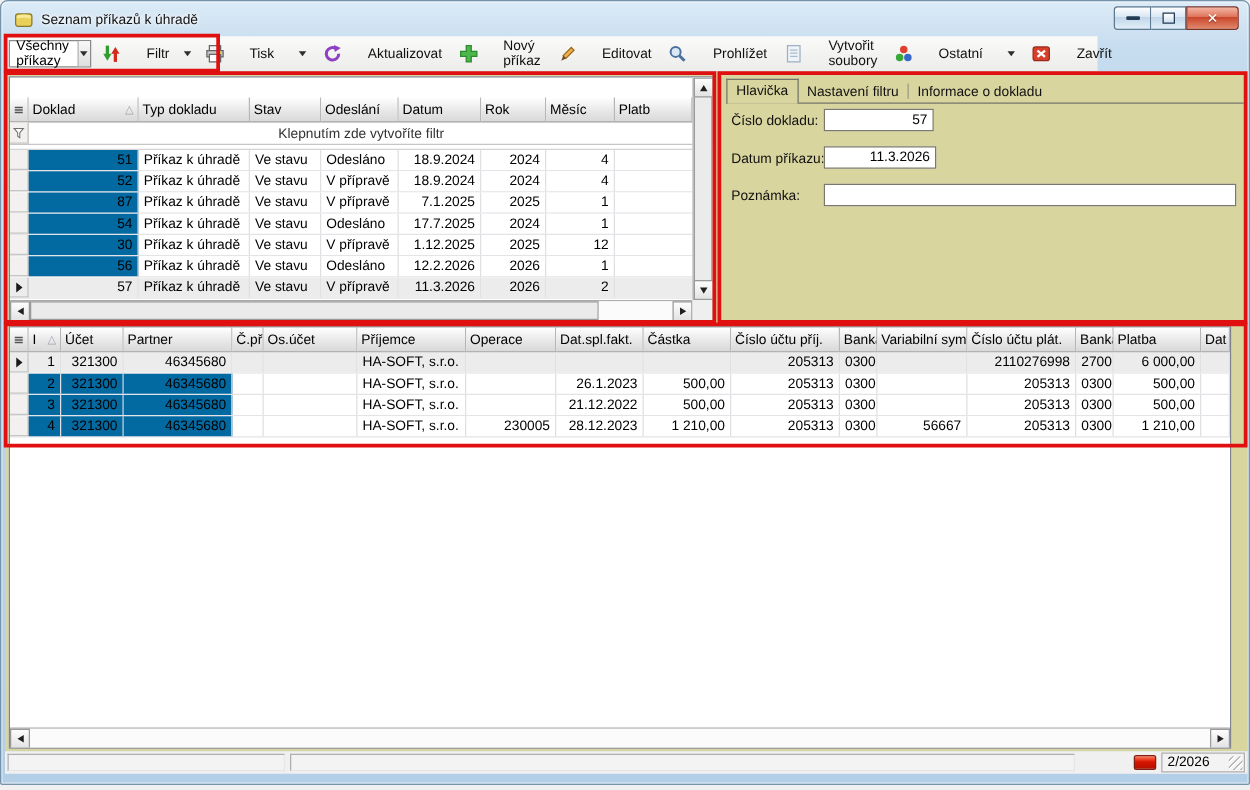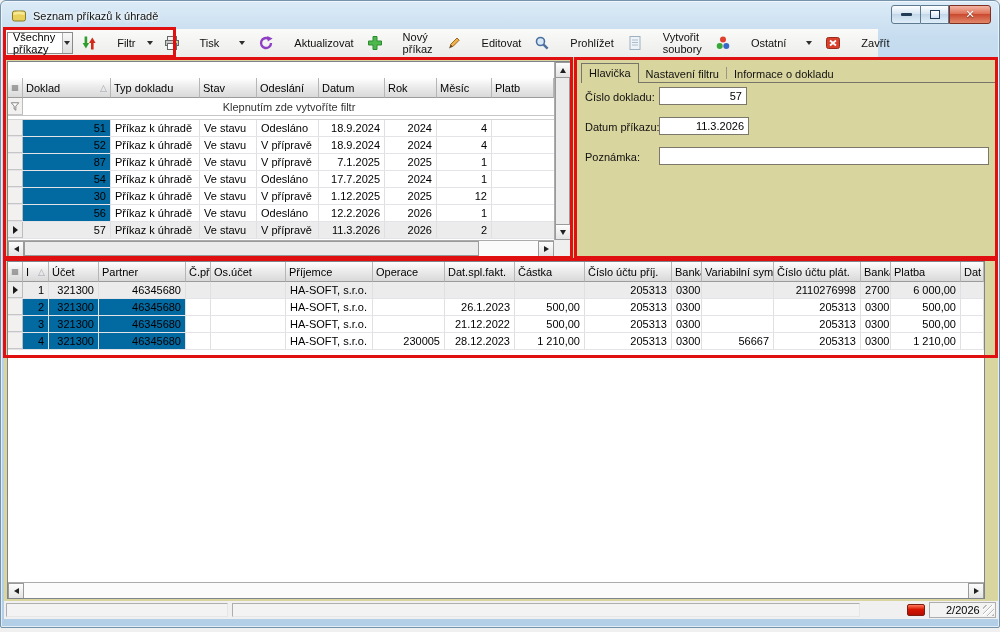--- a/index.html
+++ b/index.html
@@ -84,21 +84,21 @@
   .flabel { position: absolute; font-size: 11px; color: #111; }
   .finput { position: absolute; height: 18px; background: #fff; border: 1px solid #7b786b; font-size: 11px; line-height: 16px; padding: 0 4px; }
   .finput.num { text-align: right; }
 
   
   .statusbar { position: absolute; left: 3px; top: 600px; width: 994px; height: 18px; background: #f0f0f0; }
   .sp { position: absolute; top: 2px; height: 14px; background: #f3f3f3; border: 1px solid #aeaeae; border-bottom-color: #e6e6e6; border-right-color: #e6e6e6; }
   .redled { position: absolute; left: 903px; top: 3px; width: 18px; height: 12px; border: 1px solid #7e1d12;
             background: linear-gradient(#ff7a5e, #d71500 45%, #b50e00); border-radius: 2px; }
   .pagepanel { position: absolute; left: 925px; top: 1px; width: 67px; height: 16px; background: #f3f3f3; border: 1px solid #aeaeae;
-               font-size: 11px; line-height: 14px; padding-left: 16px; }
+               font-size: 11px; line-height: 14px; padding-left: 4px; }
   .grip { position: absolute; right: 1px; bottom: 1px; width: 11px; height: 11px;
           background: repeating-linear-gradient(135deg, transparent 0 2px, #b9b9b9 2px 3px, #fdfdfd 3px 4px); }
 
   .anno { position: absolute; border: 3px solid #e01010; z-index: 50; }
 </style>
 </head>
 <body>
 
 <div class="win">
 

